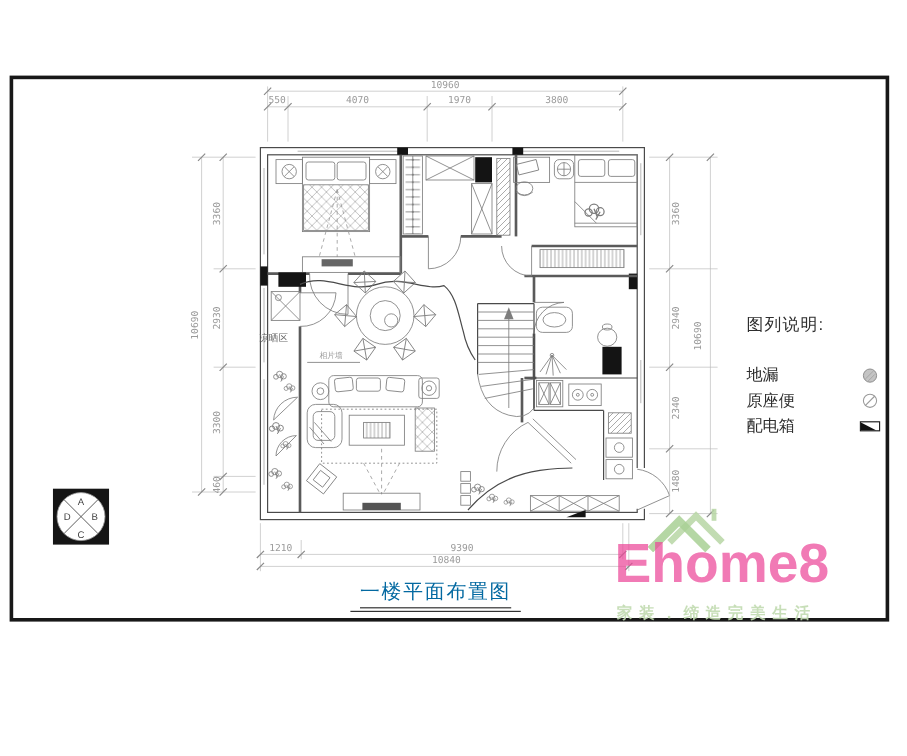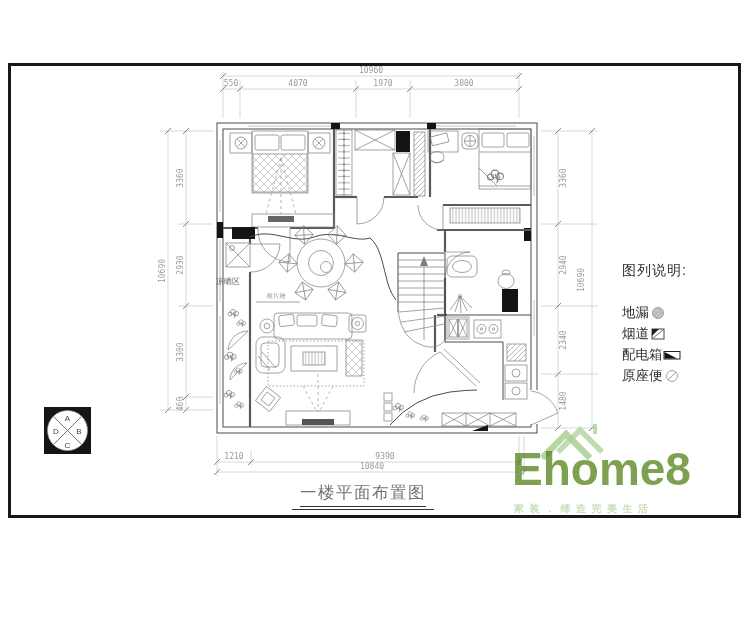--- a/index.html
+++ b/index.html
@@ -16,36 +16,36 @@
   .blk{fill:#141414;stroke:none;}
   .dash{stroke:#9a9a9a;stroke-width:.7;fill:none;stroke-dasharray:3 3;}
   .dim{stroke:#b8b8b8;stroke-width:.55;fill:none;}
   .tick{stroke:#8a8a8a;stroke-width:1;fill:none;}
   .dimt{fill:#9a9a9a;font-size:8px;font-family:"DejaVu Sans Mono",monospace;stroke:none;}
   .lbl{fill:#6a6a6a;font-size:8px;stroke:none;}
   .lbl2{fill:#9a9a9a;font-size:6.5px;stroke:none;}
   
   .legend{position:absolute;left:622px;top:262px;width:112px;z-index:3;color:#2e2e2e;}
   .legend-title{font-size:14px;margin-bottom:22px;letter-spacing:1px;}
-  .legend-item{display:flex;align-items:center;height:21px;}
+  .legend-item{display:flex;align-items:center;justify-content:space-between;height:21px;}
   .legend-item .li-label{font-size:13.5px;}
   .legend-item svg{display:block;}
   
   .title-wrap{position:absolute;left:288px;top:482px;width:150px;text-align:center;z-index:3;}
-  .title{display:inline-block;font-size:16.5px;letter-spacing:1.5px;color:#737373;
+  .title{display:inline-block;font-size:16.5px;letter-spacing:1.5px;color:#0369a1;
          padding:0 8px 2px;border-bottom:1px solid #333;}
   .title::after{content:"";display:block;height:1px;background:#333;margin-top:1.5px;}
   
   .stamp{position:absolute;left:44px;top:407px;width:47px;height:47px;z-index:3;}
   
   .logo{position:absolute;left:512px;top:416px;width:230px;height:104px;z-index:4;pointer-events:none;}
   .logo .roof{position:absolute;left:28px;top:0;}
   .logo .logo-text{position:absolute;left:0;top:26px;font-size:46px;font-weight:bold;
-                   color:#4d7c0f;opacity:.72;letter-spacing:0;}
-  .logo .logo-tagline{position:absolute;left:2px;top:86px;font-size:10px;font-weight:bold;
+                   color:#ec4899;opacity:.72;letter-spacing:0;}
+  .logo .logo-tagline{position:absolute;left:2px;top:86px;font-size:13px;font-weight:bold;
                       color:#c2dbb1;opacity:.9;letter-spacing:5.5px;white-space:nowrap;}
 </style>
 </head>
 <body>
 
 <div class="canvas">
 
   <div class="frame"></div>
 
   <svg class="plan" viewBox="0 0 756 630">
@@ -424,47 +424,37 @@
     <div class="legend-item">
       <span class="li-label">地漏</span>
       <span>
           <svg width="18" height="14">
             <circle cx="9" cy="7" r="5.5" fill="#c4c4c4" stroke="#8a8a8a" stroke-width=".8"></circle>
             <path d="M5,10 L12,3 M7,12 L13,6" stroke="#9a9a9a" stroke-width=".6"></path>
           </svg>
         </span>
     </div>
     <div class="legend-item">
-      <span class="li-label">烟道</span>
+      <span class="li-label">原座便</span>
       <span>
           <svg width="18" height="14">
-            <rect x="3" y="2" width="12" height="10" fill="none" stroke="#444" stroke-width="1"></rect>
-            <polygon points="3,2 10,2 3,9" fill="#222"></polygon>
-            <path d="M4,11 L14,3" stroke="#444" stroke-width=".8"></path>
+            <circle cx="9" cy="7" r="5.5" fill="none" stroke="#9a9a9a" stroke-width=".9"></circle>
+            <path d="M5,11 L13,3" stroke="#9a9a9a" stroke-width=".9"></path>
           </svg>
         </span>
     </div>
     <div class="legend-item">
       <span class="li-label">配电箱</span>
       <span>
           <svg width="18" height="14">
             <rect x="1" y="3.5" width="16" height="7.5" fill="none" stroke="#222" stroke-width="1"></rect>
             <polygon points="1.5,10.5 1.5,4 14,10.5" fill="#111"></polygon>
           </svg>
         </span>
     </div>
-    <div class="legend-item">
-      <span class="li-label">原座便</span>
-      <span>
-          <svg width="18" height="14">
-            <circle cx="9" cy="7" r="5.5" fill="none" stroke="#9a9a9a" stroke-width=".9"></circle>
-            <path d="M5,11 L13,3" stroke="#9a9a9a" stroke-width=".9"></path>
-          </svg>
-        </span>
-    </div>
   </div>
 
   <div class="stamp">
     <svg width="47" height="47">
       <rect x="0" y="0" width="47" height="47" fill="#151515"></rect>
       <circle cx="23.5" cy="23.5" r="20" fill="#fff" stroke="#999" stroke-width=".7"></circle>
       <path d="M9.5,9.5 L37.5,37.5 M37.5,9.5 L9.5,37.5" stroke="#555" stroke-width=".8"></path>
       <text x="23.5" y="13.5" text-anchor="middle" font-size="8" fill="#444">A</text>
       <text x="35" y="26.5" text-anchor="middle" font-size="8" fill="#444">B</text>
       <text x="23.5" y="41" text-anchor="middle" font-size="8" fill="#444">C</text>

